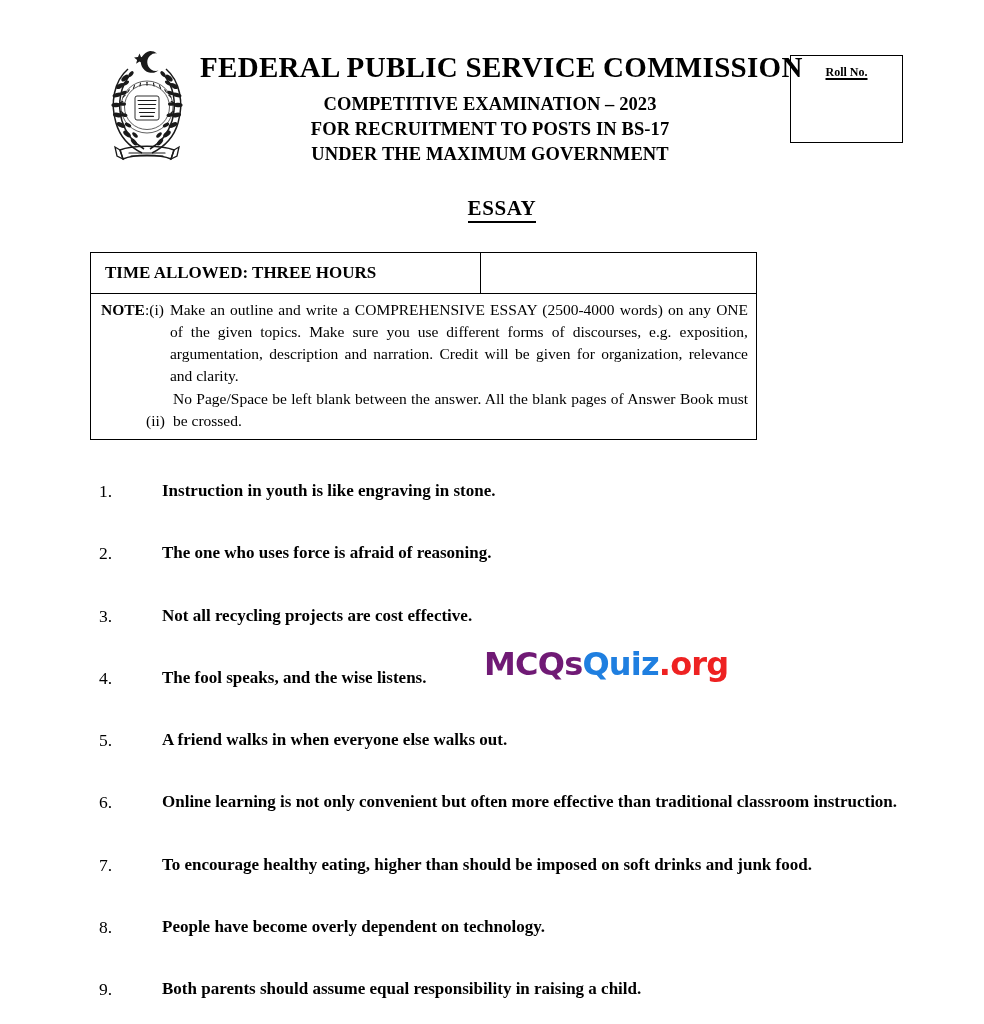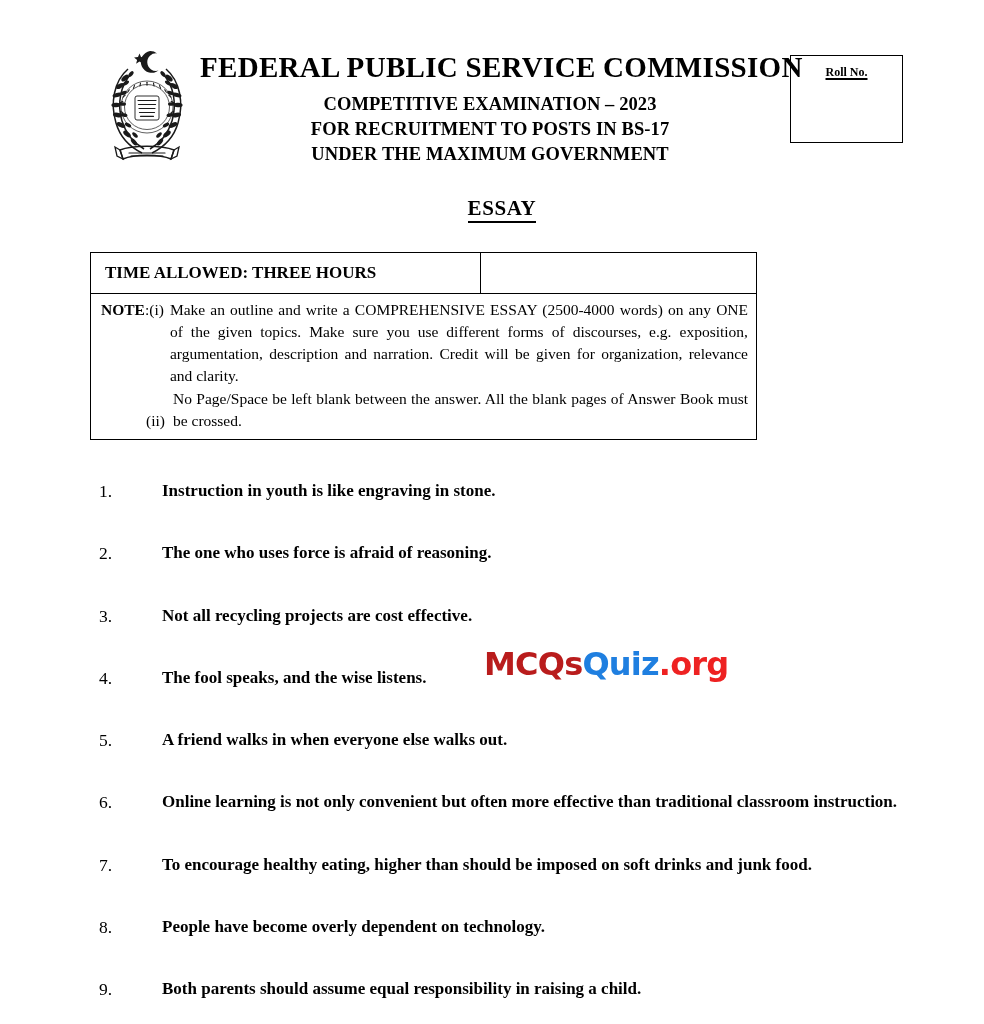--- a/index.html
+++ b/index.html
@@ -391,14 +391,14 @@
     <div class="topic-num">8.</div>
     <div class="topic-text">People have become overly dependent on technology.</div>
   </div>
   <div class="topic-item">
     <div class="topic-num">9.</div>
     <div class="topic-text">Both parents should assume equal responsibility in raising a child.</div>
   </div>
 </div>
 
 <div class="watermark">
-  <span id="wm1" style="color: #b91c1c;">MCQs</span><span id="wm2" style="color: rgb(31, 127, 224);">Quiz</span><span id="wm3" style="color: rgb(238, 34, 34);">.org</span>
+  <span id="wm1" style="color: #701a75;">MCQs</span><span id="wm2" style="color: rgb(31, 127, 224);">Quiz</span><span id="wm3" style="color: rgb(238, 34, 34);">.org</span>
 </div>
 
 </body></html>

